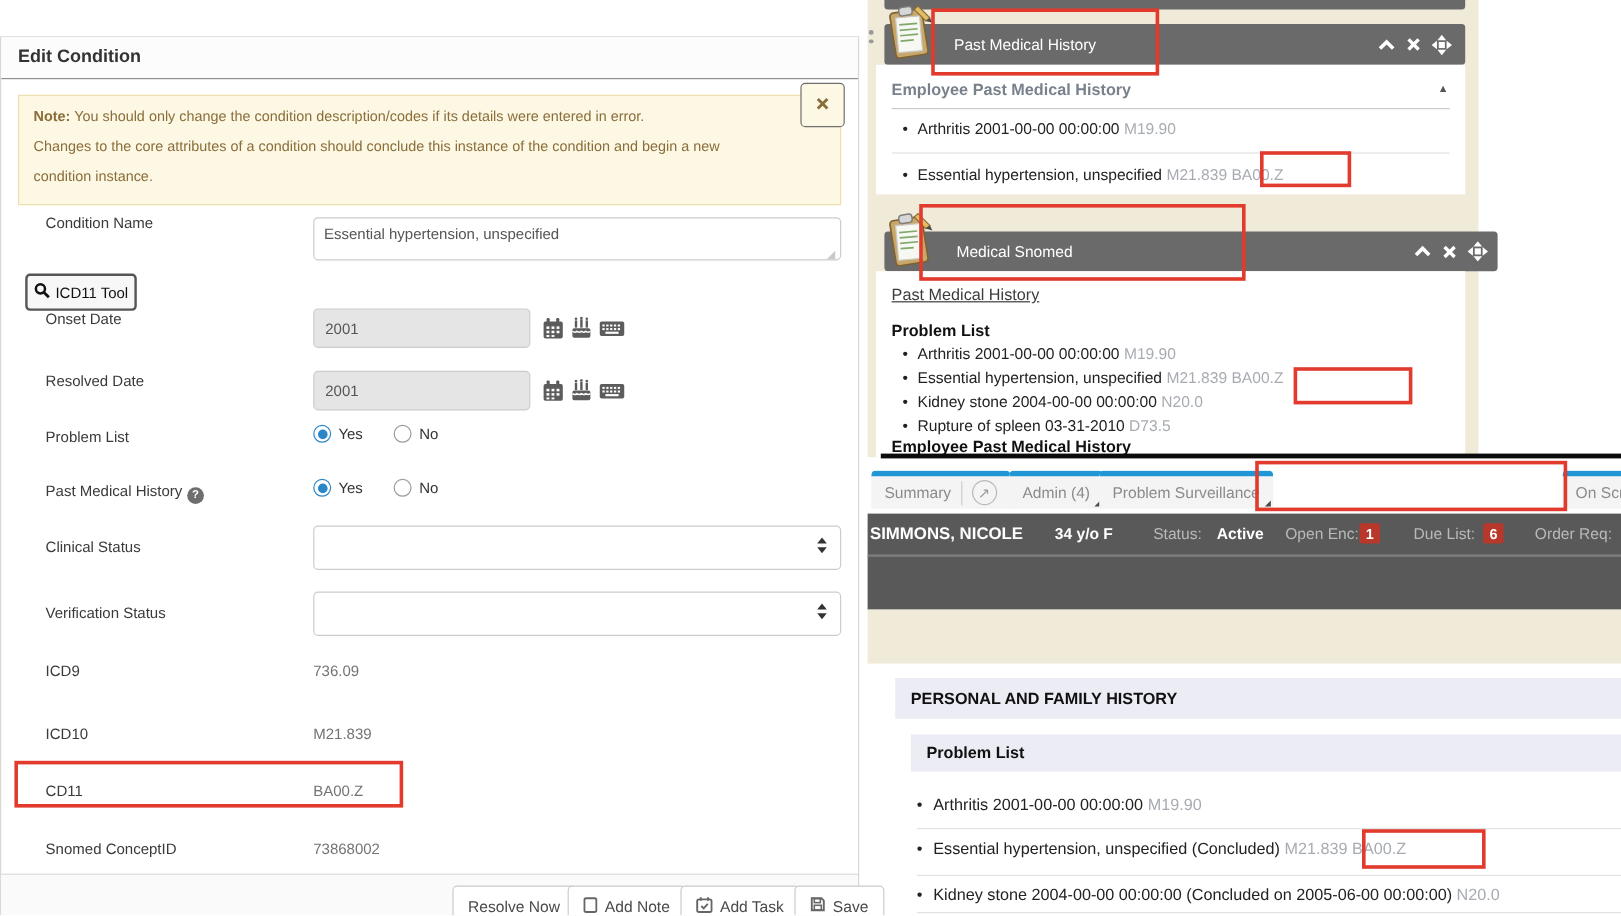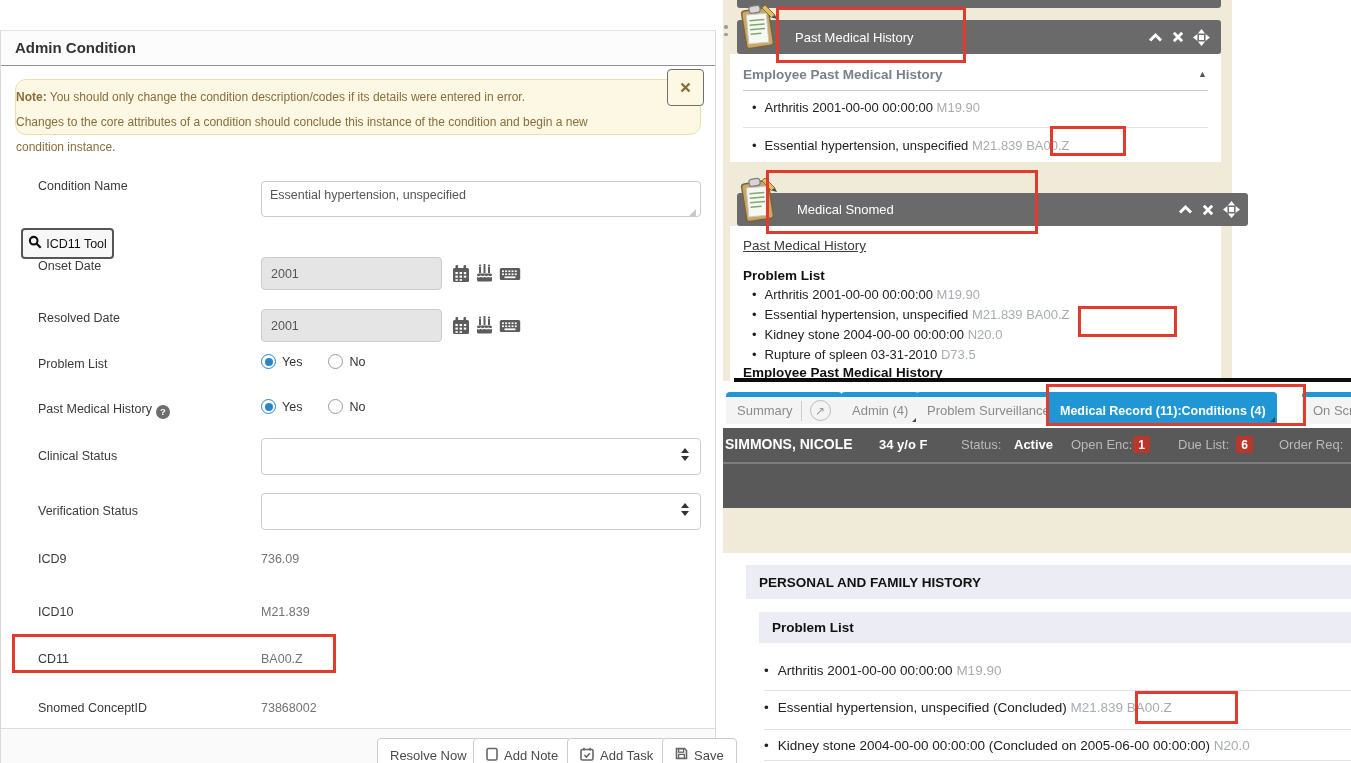--- a/index.html
+++ b/index.html
@@ -9,23 +9,23 @@
 
   
   .anno { position:absolute; border:3px solid #e23a2d; z-index:60; pointer-events:none; }
 
   
   .modal { position:absolute; left:0; top:30px; width:716px; height:733px; background:#fff;
            border-top:1px solid #e3e3e3; border-left:1px solid #d8d8d8; border-right:1px solid #d8d8d8; }
   .modal-header { position:absolute; left:0; top:0; width:100%; height:35px; background:#fcfcfc;
                   border-bottom:1px solid #8f8f8f; line-height:34px; padding-left:14px;
                   font-size:15px; font-weight:bold; color:#333; }
-  .note-box { position:absolute; left:14px; top:48px; width:686px; height:56px; background:#fcf8e3;
-              border:1px solid #f0dfae; border-radius:11px; color:#8a6d3b; font-size:12px;
-              line-height:25px; padding:5px 70px 5px 0; }
+  .note-box { position:absolute; left:14px; top:48px; width:686px; height:92px; background:#fcf8e3;
+              border:1px solid #f0dfae; border-radius:0; color:#8a6d3b; font-size:12px;
+              line-height:25px; padding:5px 70px 5px 12px; }
   .note-close { position:absolute; left:666px; top:38px; width:37px; height:37px; background:#fcf8e3;
                 border:1px solid #6f6f6f; border-radius:4px; display:flex; align-items:center;
                 justify-content:center; cursor:pointer; }
   .flabel { position:absolute; left:37px; font-size:12.5px; color:#3a3a3a; white-space:nowrap; }
   .fvalue { position:absolute; left:260px; font-size:12.5px; color:#737373; }
   .textarea { position:absolute; left:260px; top:150px; width:440px; height:36px; border:1px solid #ccc;
               border-radius:4px; font-family:"Liberation Sans", sans-serif; font-size:12.5px;
               color:#555; padding:6px 8px; resize:none; background:#fff; }
   .ta-corner { position:absolute; left:688px; top:178px; width:0; height:0;
                border-left:7px solid transparent; border-bottom:7px solid #c9c9c9; }
@@ -108,21 +108,21 @@
                  display:flex; align-items:center; padding-left:13px; cursor:pointer; }
   .hist-item { position:absolute; font-size:13.5px; color:#222; white-space:nowrap; }
   .hist-item::before { content:"•"; margin-right:9px; }
 </style>
 </head>
 <body>
 
 <div class="stage">
 
   <div class="modal">
-    <div class="modal-header">Admin Condition</div>
+    <div class="modal-header">Edit Condition</div>
 
     <div class="note-box">
       <b>Note:</b><span> You should only change the condition description/codes if its details were entered in error.</span><br>
       <span>Changes to the core attributes of a condition should conclude this instance of the condition and begin a new condition instance.</span>
     </div>
     <div class="note-close">
       <span>
         <svg width="11" height="11">
             <path d="M1.5,1.5 L9.5,9.5 M9.5,1.5 L1.5,9.5" stroke="#8a6d3b" stroke-width="2.4"></path>
           </svg>
@@ -426,24 +426,20 @@
     <span class="circ-icon">↗</span>
   </div>
   <div class="tab" style="left:841px;">
     <span>Admin (4)</span>
     <span class="corner"></span>
   </div>
   <div class="tab" style="left:916px;">
     <span>Problem Surveillance</span>
     <span class="corner"></span>
   </div>
-  <div class="tab active" style="left:1049px;">
-    <span>Medical Record (11):Conditions (4)</span>
-    <span class="corner"></span>
-  </div>
   <div class="tab" style="left:1302px; width:70px;">
     <span>On Scre</span>
   </div>
 
   <div class="patient-bar">
     <span class="pb-text pb-strong" style="left:2px; top:8px; font-size:14px;">SIMMONS, NICOLE</span>
     <span class="pb-text pb-strong" style="left:156px;">34 y/o F</span>
     <span class="pb-text" style="left:238px;">Status:</span>
     <span class="pb-text pb-strong" style="left:291px;">Active</span>
     <span class="pb-text" style="left:348px;">Open Enc:</span>

